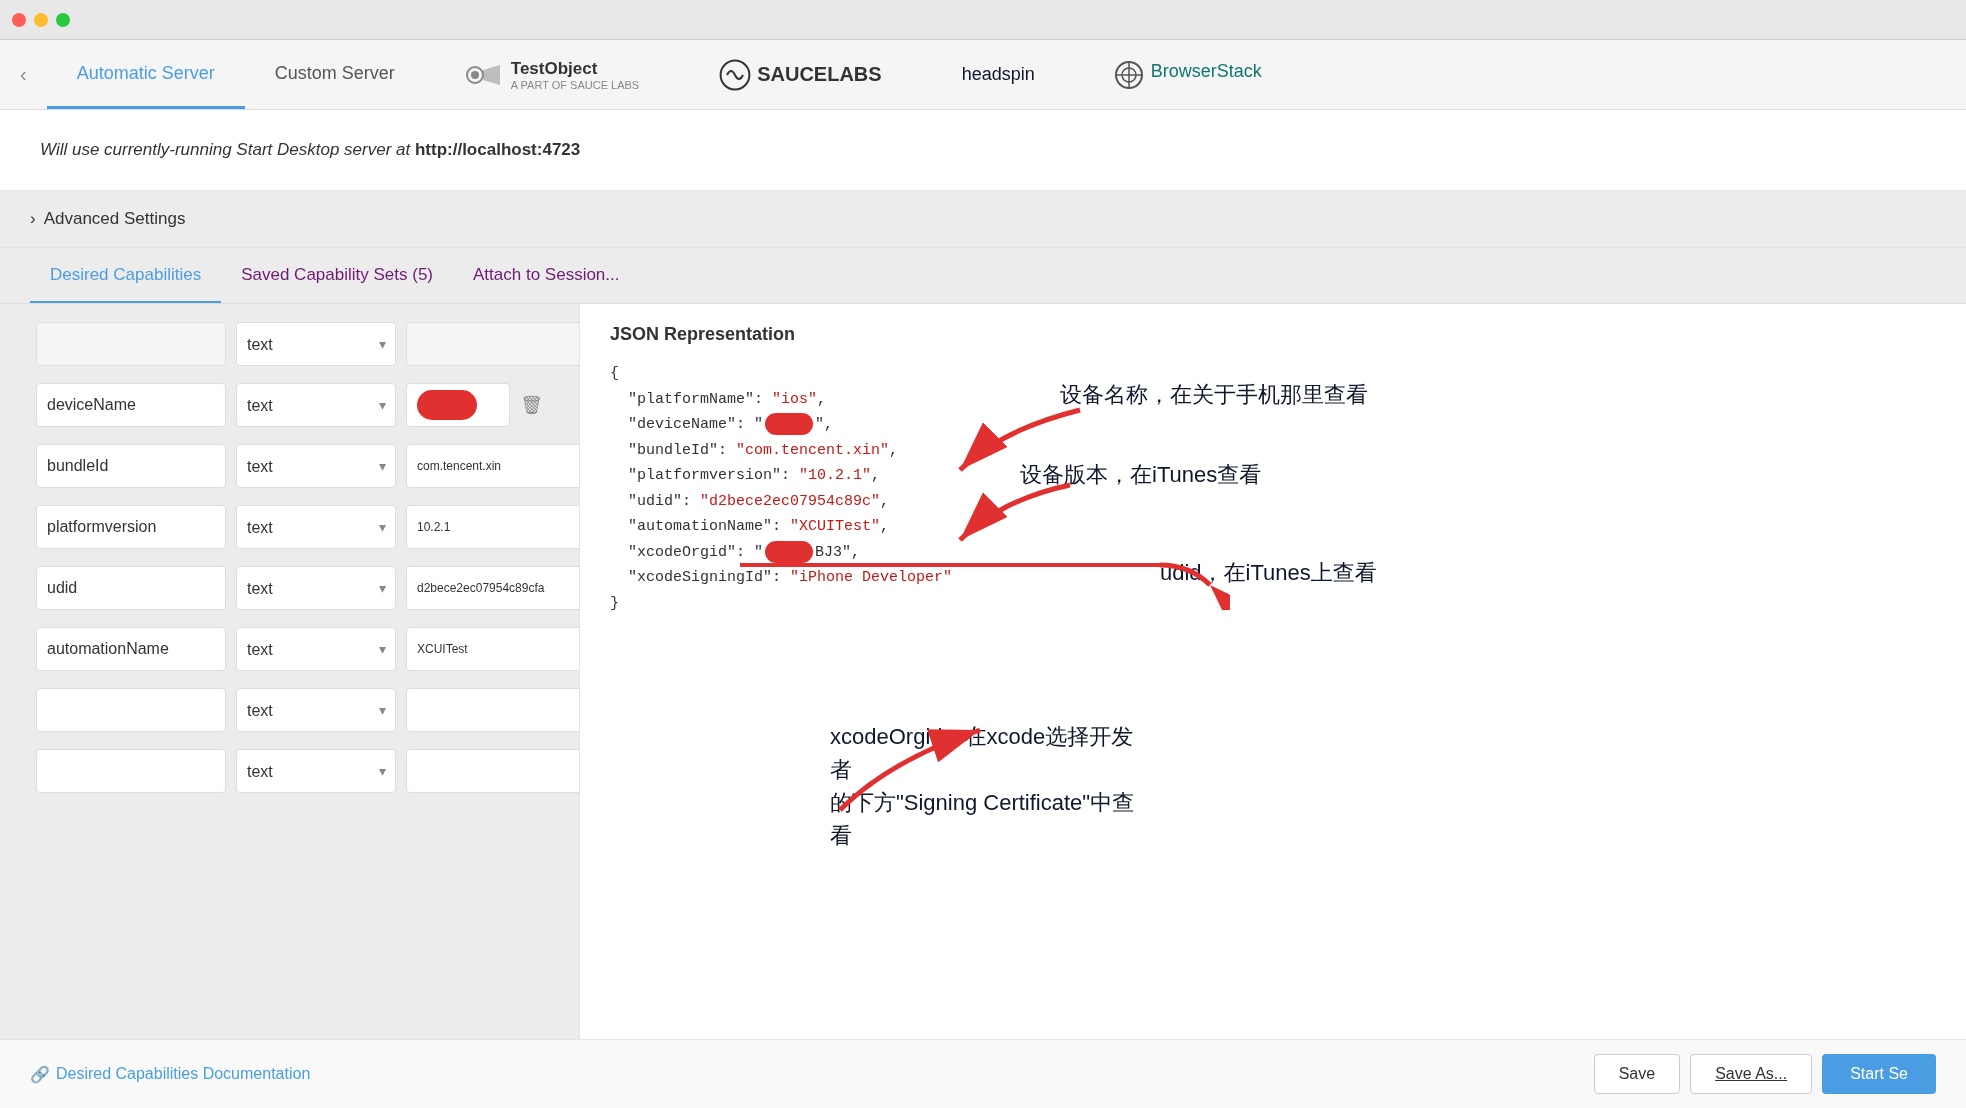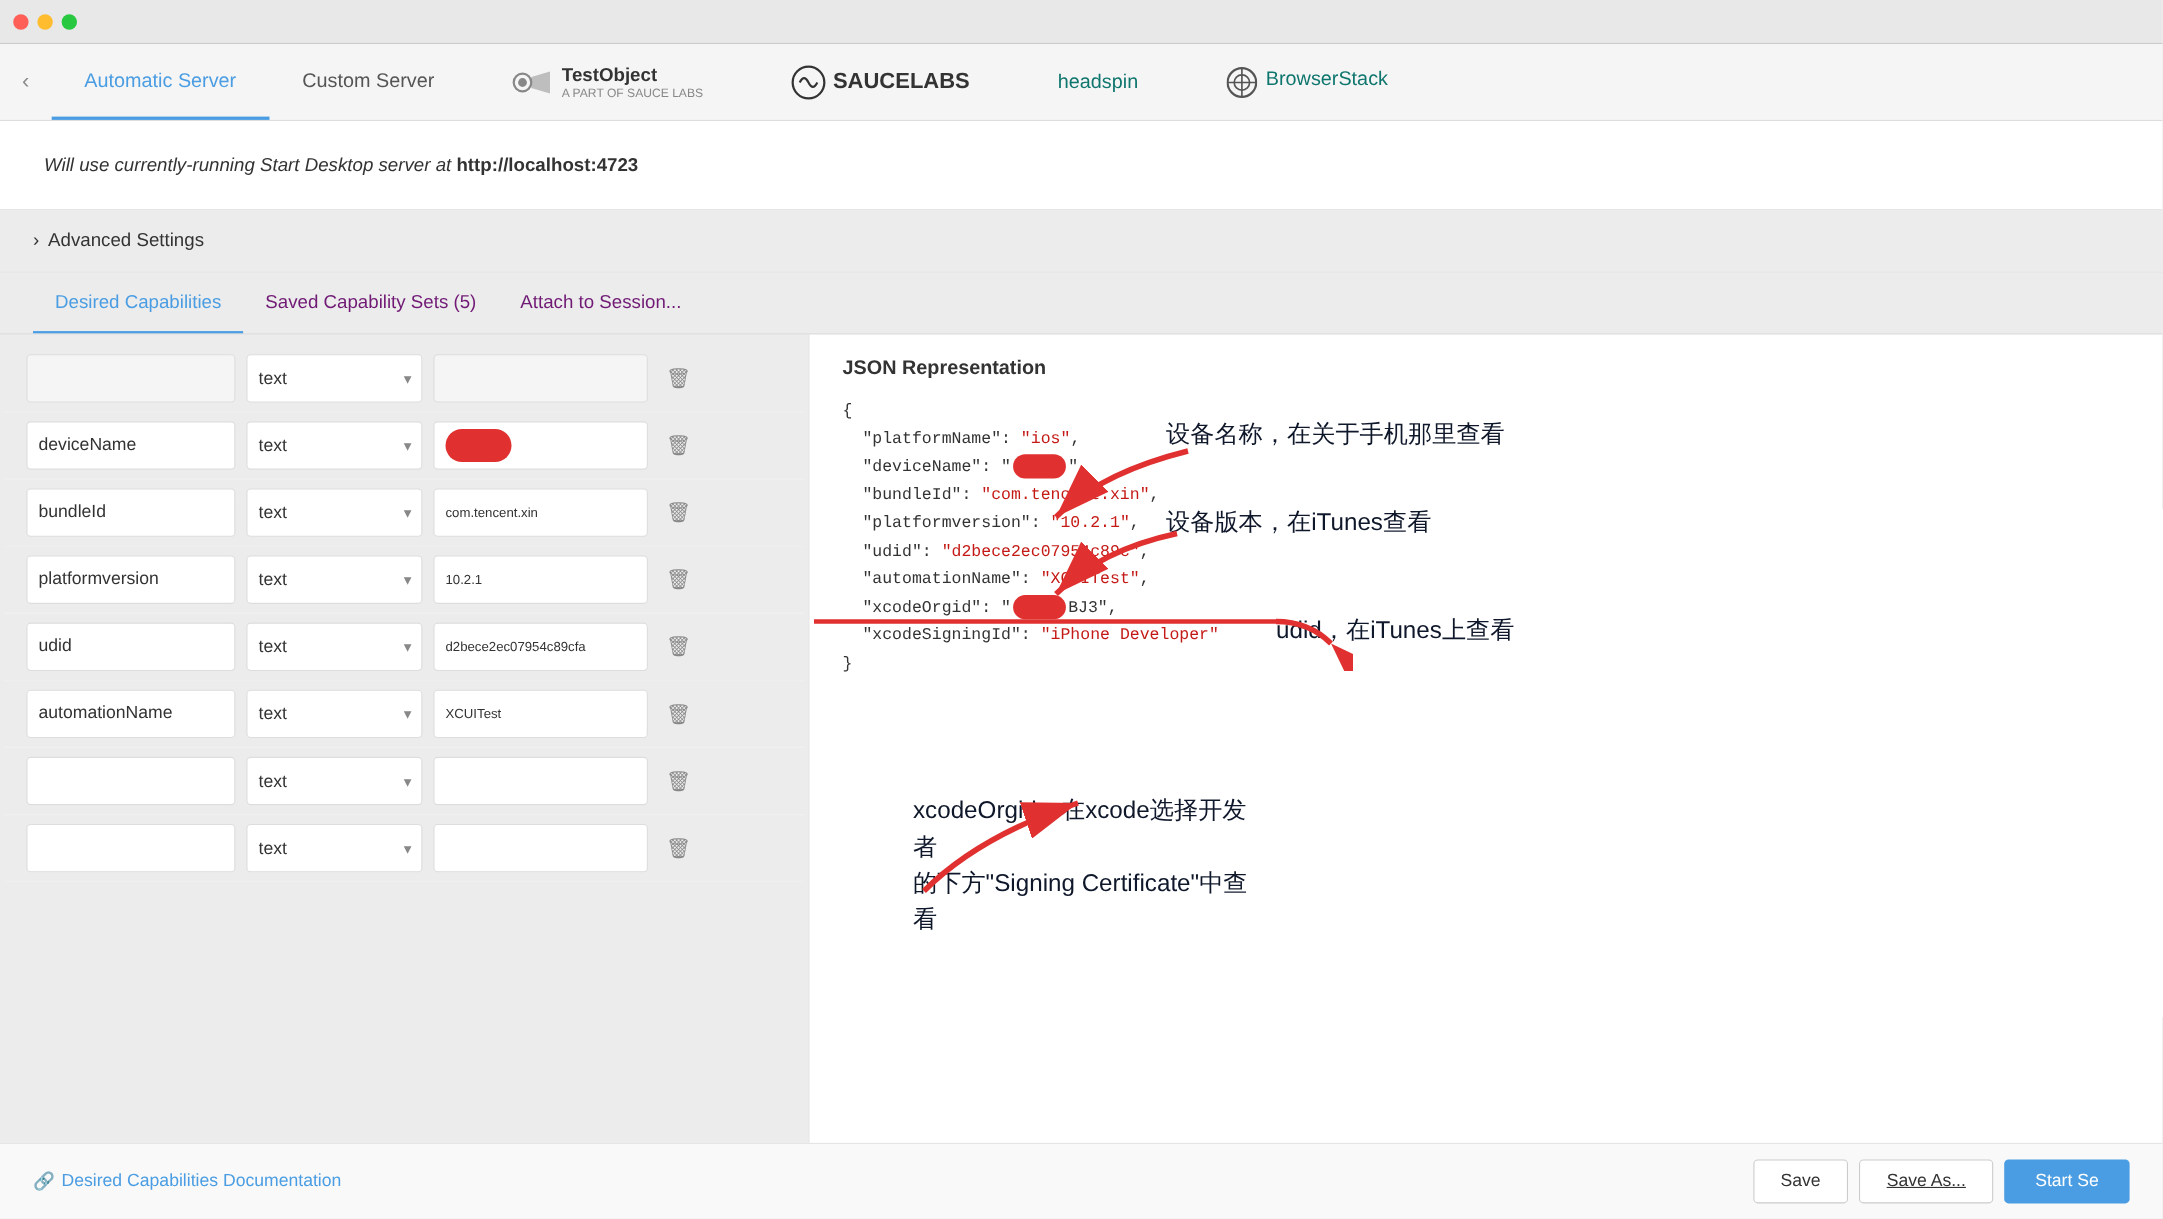--- a/index.html
+++ b/index.html
@@ -86,21 +86,21 @@
     }
     .testobject-logo {
       display: flex;
       align-items: center;
       gap: 6px;
       font-size: 16px;
       color: #333;
     }
     .headspin-text {
       font-size: 18px;
-      color: #0f766e;
+      color: #0f172a;
     }
     .browserstack-logo {
       display: flex;
       align-items: flex-start;
       gap: 8px;
       font-size: 18px;
       color: #0f766e;
     }
 
     
@@ -155,24 +155,24 @@
 
     
     .split-layout {
       display: flex;
       flex: 1;
       overflow: hidden;
     }
 
     
     .left-panel {
-      width: 736px;
+      width: 580px;
       border-right: 1px solid #e5e5e5;
       overflow-y: auto;
-      padding: 10px 4px;
+      padding: 10px 16px;
     }
 
     .capability-row {
       display: flex;
       align-items: center;
       padding: 8px 20px;
       gap: 10px;
       border-bottom: 1px solid #f0f0f0;
     }
     .cap-name-input {
@@ -559,21 +559,21 @@
 
   <svg style="position:absolute;top:380px;left:900px;pointer-events:none;" width="200" height="120">
     <defs>
         <marker id="ah1" markerWidth="10" markerHeight="7" refX="10" refY="3.5" orient="auto">
           <polygon points="0 0, 10 3.5, 0 7" fill="#e03030"></polygon>
         </marker>
       </defs>
     <path d="M180,30 Q100,50 60,90" stroke="#e03030" stroke-width="5" fill="none" marker-end="url(#ah1)"></path>
   </svg>
 
-  <div class="ann-text" style="top: 460px; left: 1060px; font-size:22px;">设备版本，在iTunes查看</div>
+  <div class="ann-text" style="top: 460px; left: 1020px; font-size:22px;">设备版本，在iTunes查看</div>
 
   <svg style="position:absolute;top:460px;left:900px;pointer-events:none;" width="200" height="100">
     <defs>
         <marker id="ah2" markerWidth="10" markerHeight="7" refX="10" refY="3.5" orient="auto">
           <polygon points="0 0, 10 3.5, 0 7" fill="#e03030"></polygon>
         </marker>
       </defs>
     <path d="M170,25 Q100,40 60,80" stroke="#e03030" stroke-width="5" fill="none" marker-end="url(#ah2)"></path>
   </svg>
 

